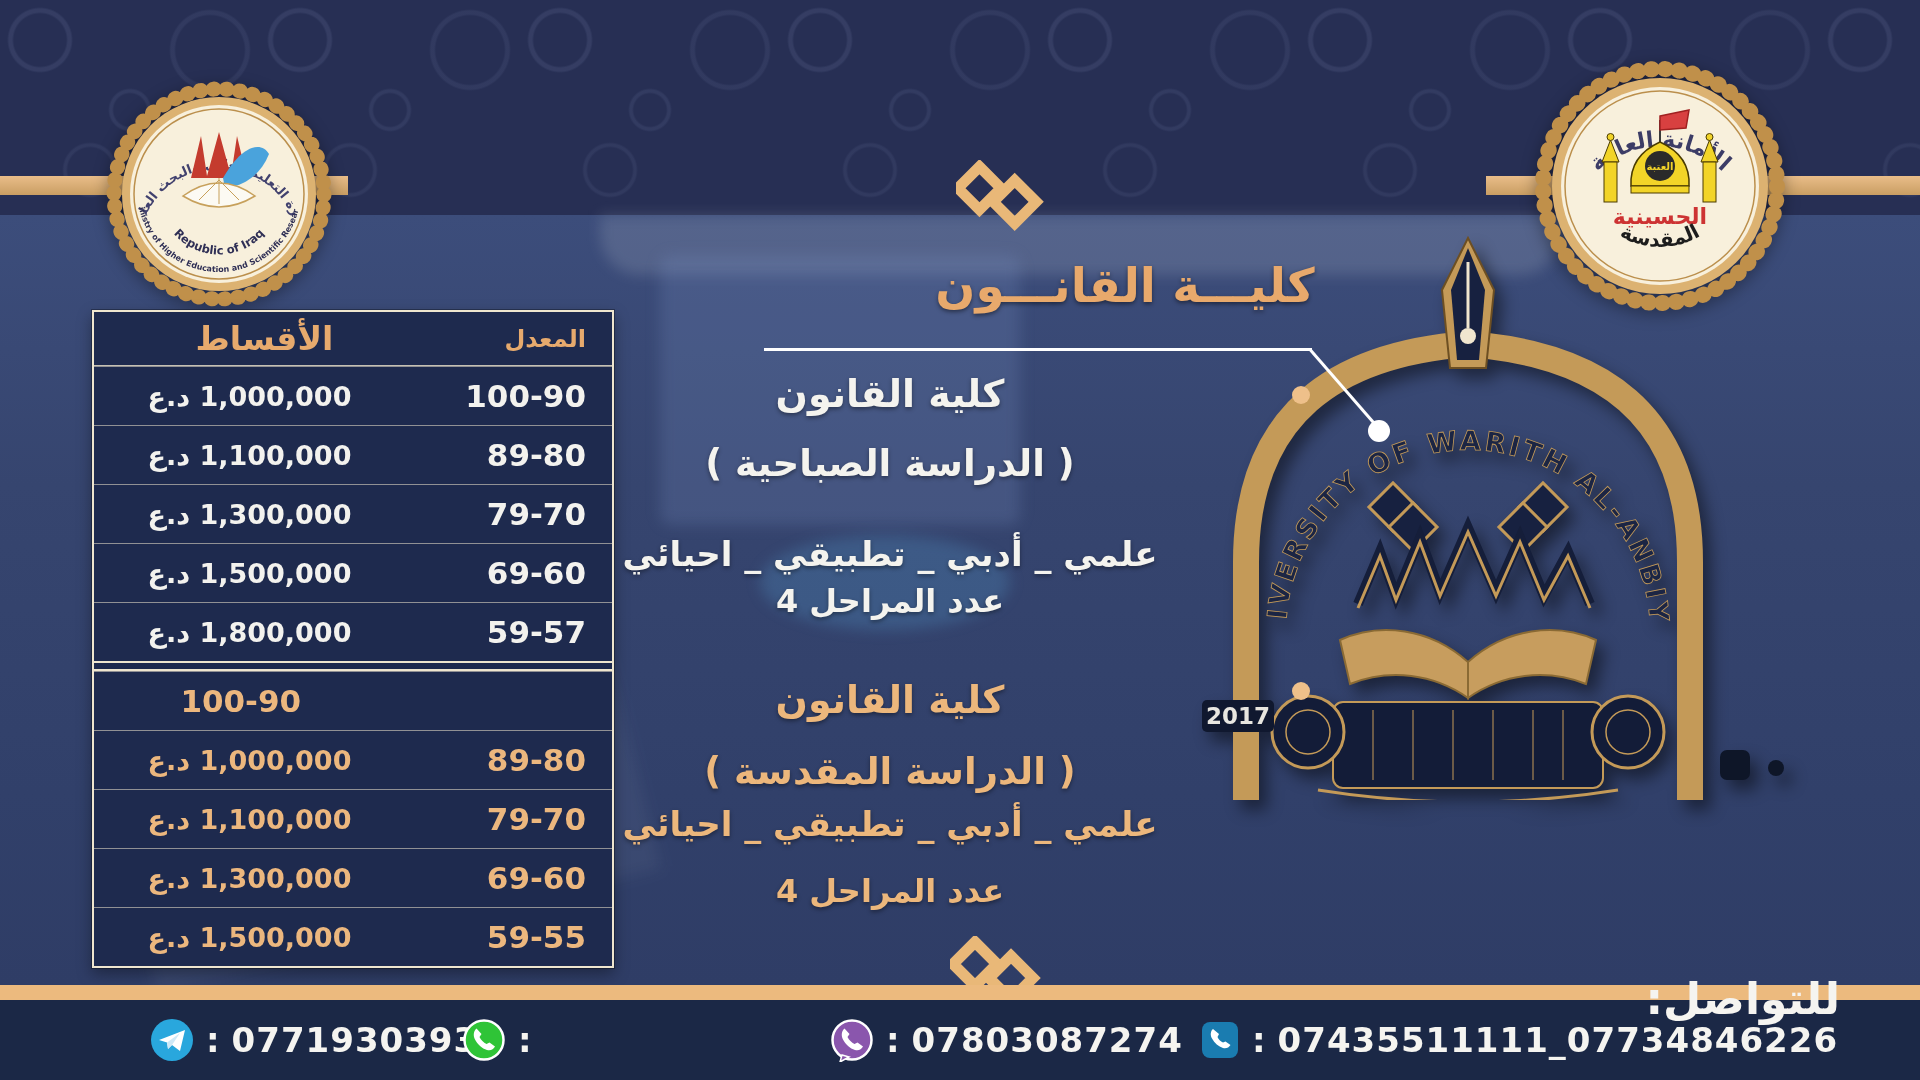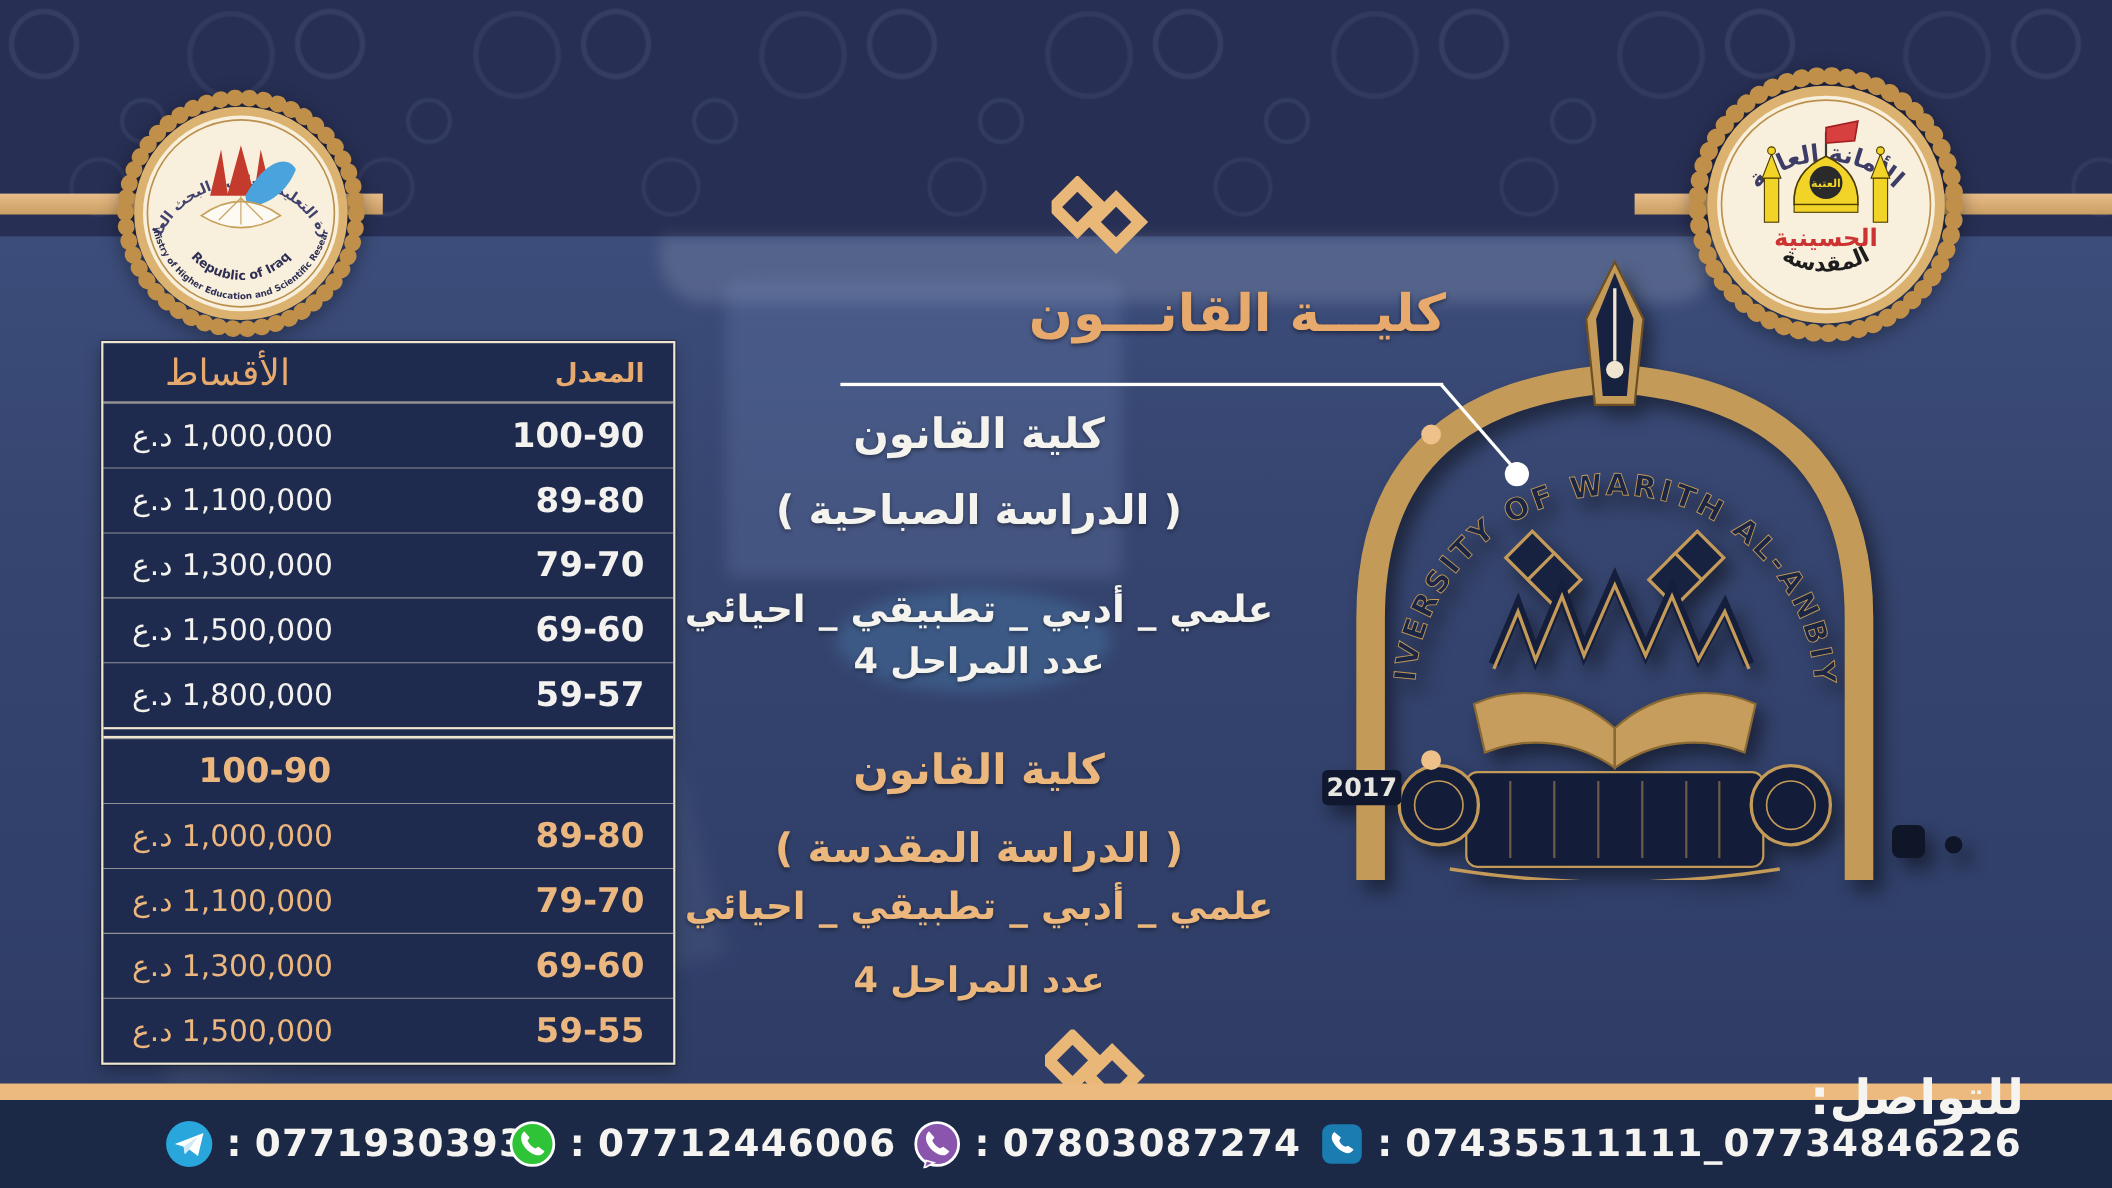--- a/index.html
+++ b/index.html
@@ -64,21 +64,21 @@
   .l-study2{top:750px;font-size:37px;}
   .l-br2{top:804px;font-size:34px;}
   .l-st2{top:872px;font-size:32px;}
   
   .ftable{position:absolute;left:92px;top:310px;width:522px;height:658px;box-sizing:border-box;
           border:2px solid #efe6cf;background:#1e2a4e;display:flex;flex-direction:column;
           box-shadow:0 0 0 1px rgba(0,0,0,.3),0 6px 14px rgba(0,0,0,.35);}
   .trow{display:flex;align-items:center;height:59px;border-top:1px solid rgba(240,230,205,.55);box-sizing:border-box;}
   .trow.head{height:54px;border-top:none;border-bottom:1px solid rgba(240,230,205,.8);}
   .tsep{height:10px;border-top:2px solid #efe6cf;border-bottom:2px solid #efe6cf;box-sizing:border-box;}
-  .cell-fee{width:55%;padding-left:26px;text-align:left;font-weight:normal;font-size:27px;box-sizing:border-box;}
+  .cell-fee{width:55%;padding-left:26px;text-align:center;font-weight:bold;font-size:27px;box-sizing:border-box;}
   .cell-avg{width:45%;padding-right:26px;text-align:right;font-weight:bold;font-size:31px;box-sizing:border-box;}
   .trow.head .cell-fee{font-size:33px;color:#e7aa6d;padding-left:56px;}
   .trow.head .cell-avg{font-size:24px;color:#e7aa6d;}
   .morning{color:#f3f2ee;}
   .evening{color:#ecb77e;}
   
   .gold-strip{position:absolute;left:0;top:985px;width:1920px;height:15px;background:#ecba7e;}
   .footer{position:absolute;left:0;top:1000px;width:1920px;height:80px;background:#1b2846;}
   .f-item{position:absolute;top:1016px;height:48px;display:flex;align-items:center;gap:12px;
           color:#f5f4f0;font-size:34px;font-weight:bold;}
@@ -296,21 +296,20 @@
     <span>:</span>
     <span class="num" dir="ltr">07719303937</span>
   </div>
 
   <div class="f-item f-wa">
     <svg width="44" height="44" viewBox="0 0 44 44">
       <circle cx="22" cy="22" r="19.5" fill="#2fc437" stroke="#fff" stroke-width="2.5"></circle>
       <path d="M14.5 10.5 C11.5 13 11 17.5 13 21.5 C15.5 26.5 20 30.5 25 32 C28.5 33 31.5 31.5 33 28.5 L27.5 24.5 L24.5 26 C21.5 24.5 19 22 17.5 19 L19.5 16 Z" fill="#fff"></path>
     </svg>
     <span>:</span>
-    <span class="num" dir="ltr">07712446006</span>
   </div>
 
   <div class="f-item f-vb">
     <svg width="44" height="44" viewBox="0 0 44 44">
       <circle cx="22" cy="22" r="19.5" fill="#8a56ad" stroke="#fff" stroke-width="2.5"></circle>
       <path d="M12 37 L10 44 L19 39 Z" fill="#8a56ad" stroke="#fff" stroke-width="1.5"></path>
       <path d="M14.5 10.5 C11.5 13 11 17.5 13 21.5 C15.5 26.5 20 30.5 25 32 C28.5 33 31.5 31.5 33 28.5 L27.5 24.5 L24.5 26 C21.5 24.5 19 22 17.5 19 L19.5 16 Z" fill="#fff"></path>
     </svg>
     <span>:</span>
     <span class="num" dir="ltr">07803087274</span>

